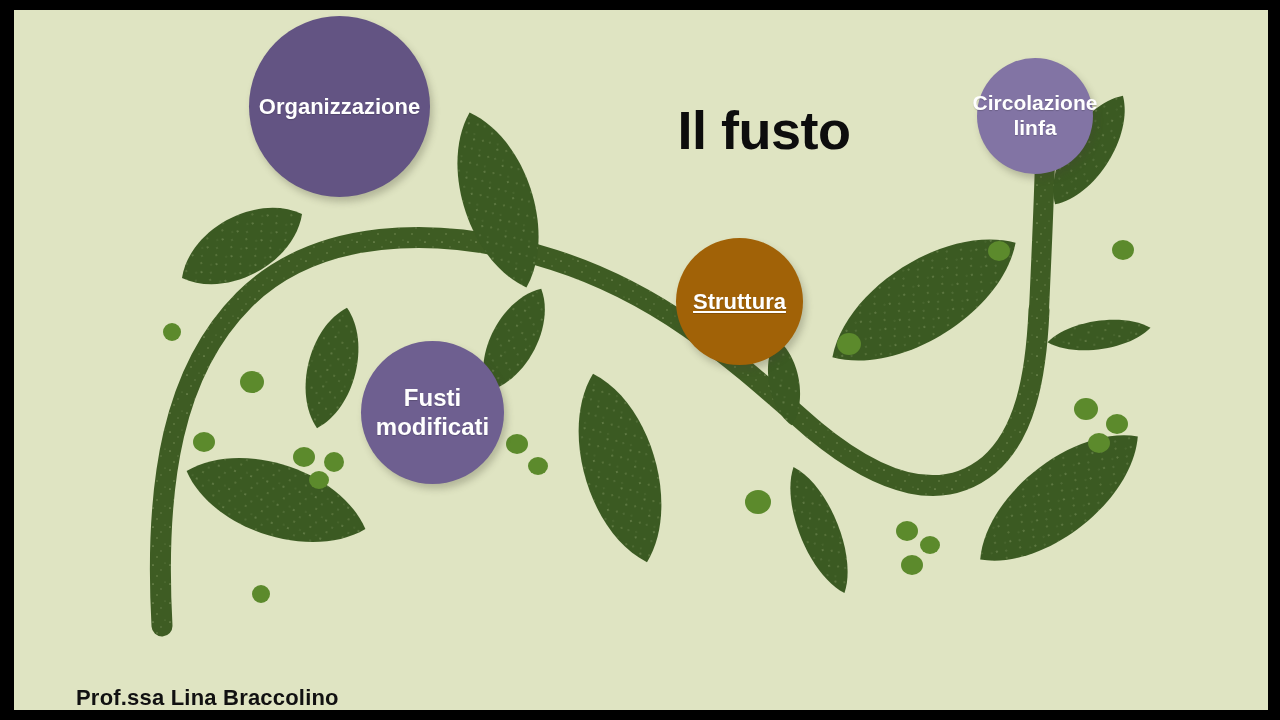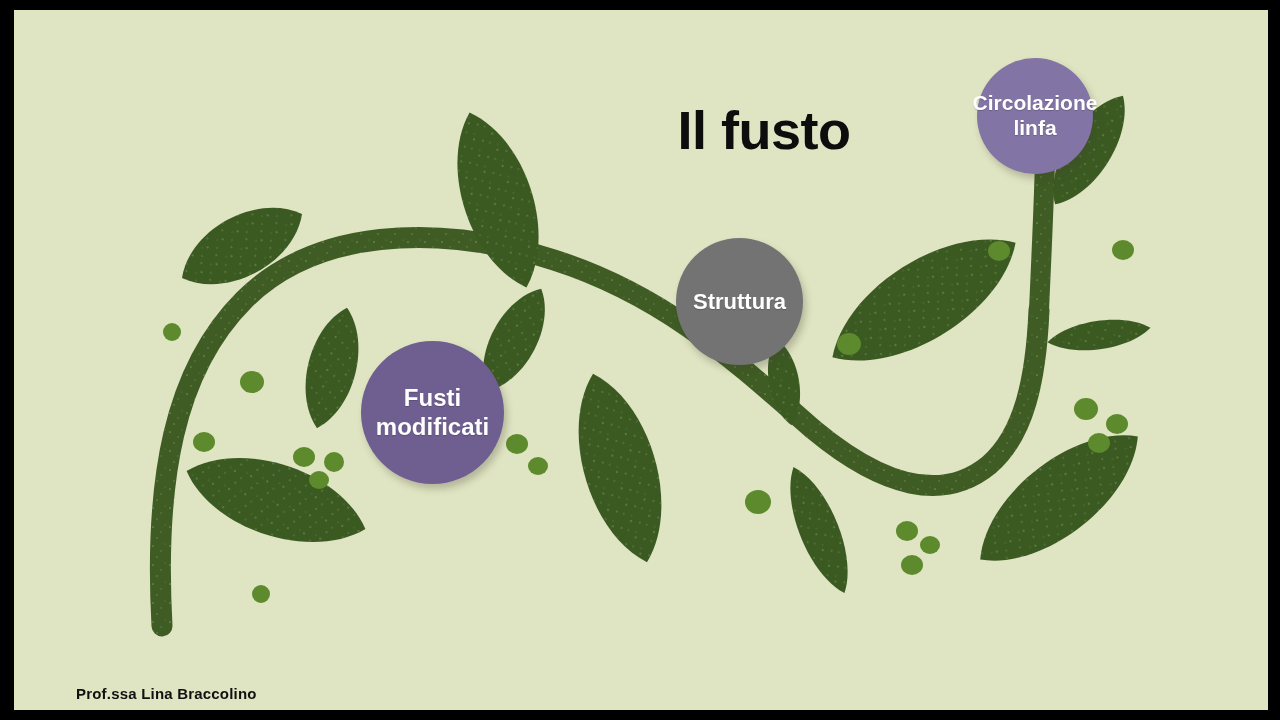--- a/index.html
+++ b/index.html
@@ -98,41 +98,42 @@
     background: #8274a4;
     font-size: 21px;
     justify-content: center;
   }
 
   #bubble-struttura {
     left: 662px;
     top: 228px;
     width: 127px;
     height: 127px;
-    background: #737373;
+    background: #a16207;
     font-size: 22px;
+    text-decoration: underline;
   }
 
   #bubble-fusti {
     left: 347px;
     top: 331px;
     width: 143px;
     height: 143px;
     background: #6e5f90;
     font-size: 24px;
   }
 
   
   #author-credit {
     position: absolute;
     left: 62px;
     top: 675px;
     font-family: "Liberation Sans", sans-serif;
     font-weight: bold;
-    font-size: 15px;
+    font-size: 22px;
     color: #111111;
     letter-spacing: 0.2px;
     white-space: nowrap;
   }
 </style>
 </head>
 <body>
 
 <div id="slide-frame">
 
@@ -252,20 +253,23 @@
         <ellipse cx="1103" cy="414" rx="11" ry="10"></ellipse>
         <ellipse cx="1085" cy="433" rx="11" ry="10"></ellipse>
         <ellipse cx="893" cy="521" rx="11" ry="10"></ellipse>
         <ellipse cx="916" cy="535" rx="10" ry="9"></ellipse>
         <ellipse cx="898" cy="555" rx="11" ry="10"></ellipse>
       </g>
     </svg>
 
     <h1 id="page-title">Il fusto</h1>
 
+    <div class="topic-bubble" id="bubble-organizzazione">
+      <span class="bubble-label">Organizzazione</span>
+    </div>
 
     <div class="topic-bubble" id="bubble-circolazione">
       <span class="bubble-label">Circolazione linfa</span>
     </div>
 
     <div class="topic-bubble" id="bubble-struttura">
       <span class="bubble-label">Struttura</span>
     </div>
 
     <div class="topic-bubble" id="bubble-fusti">

